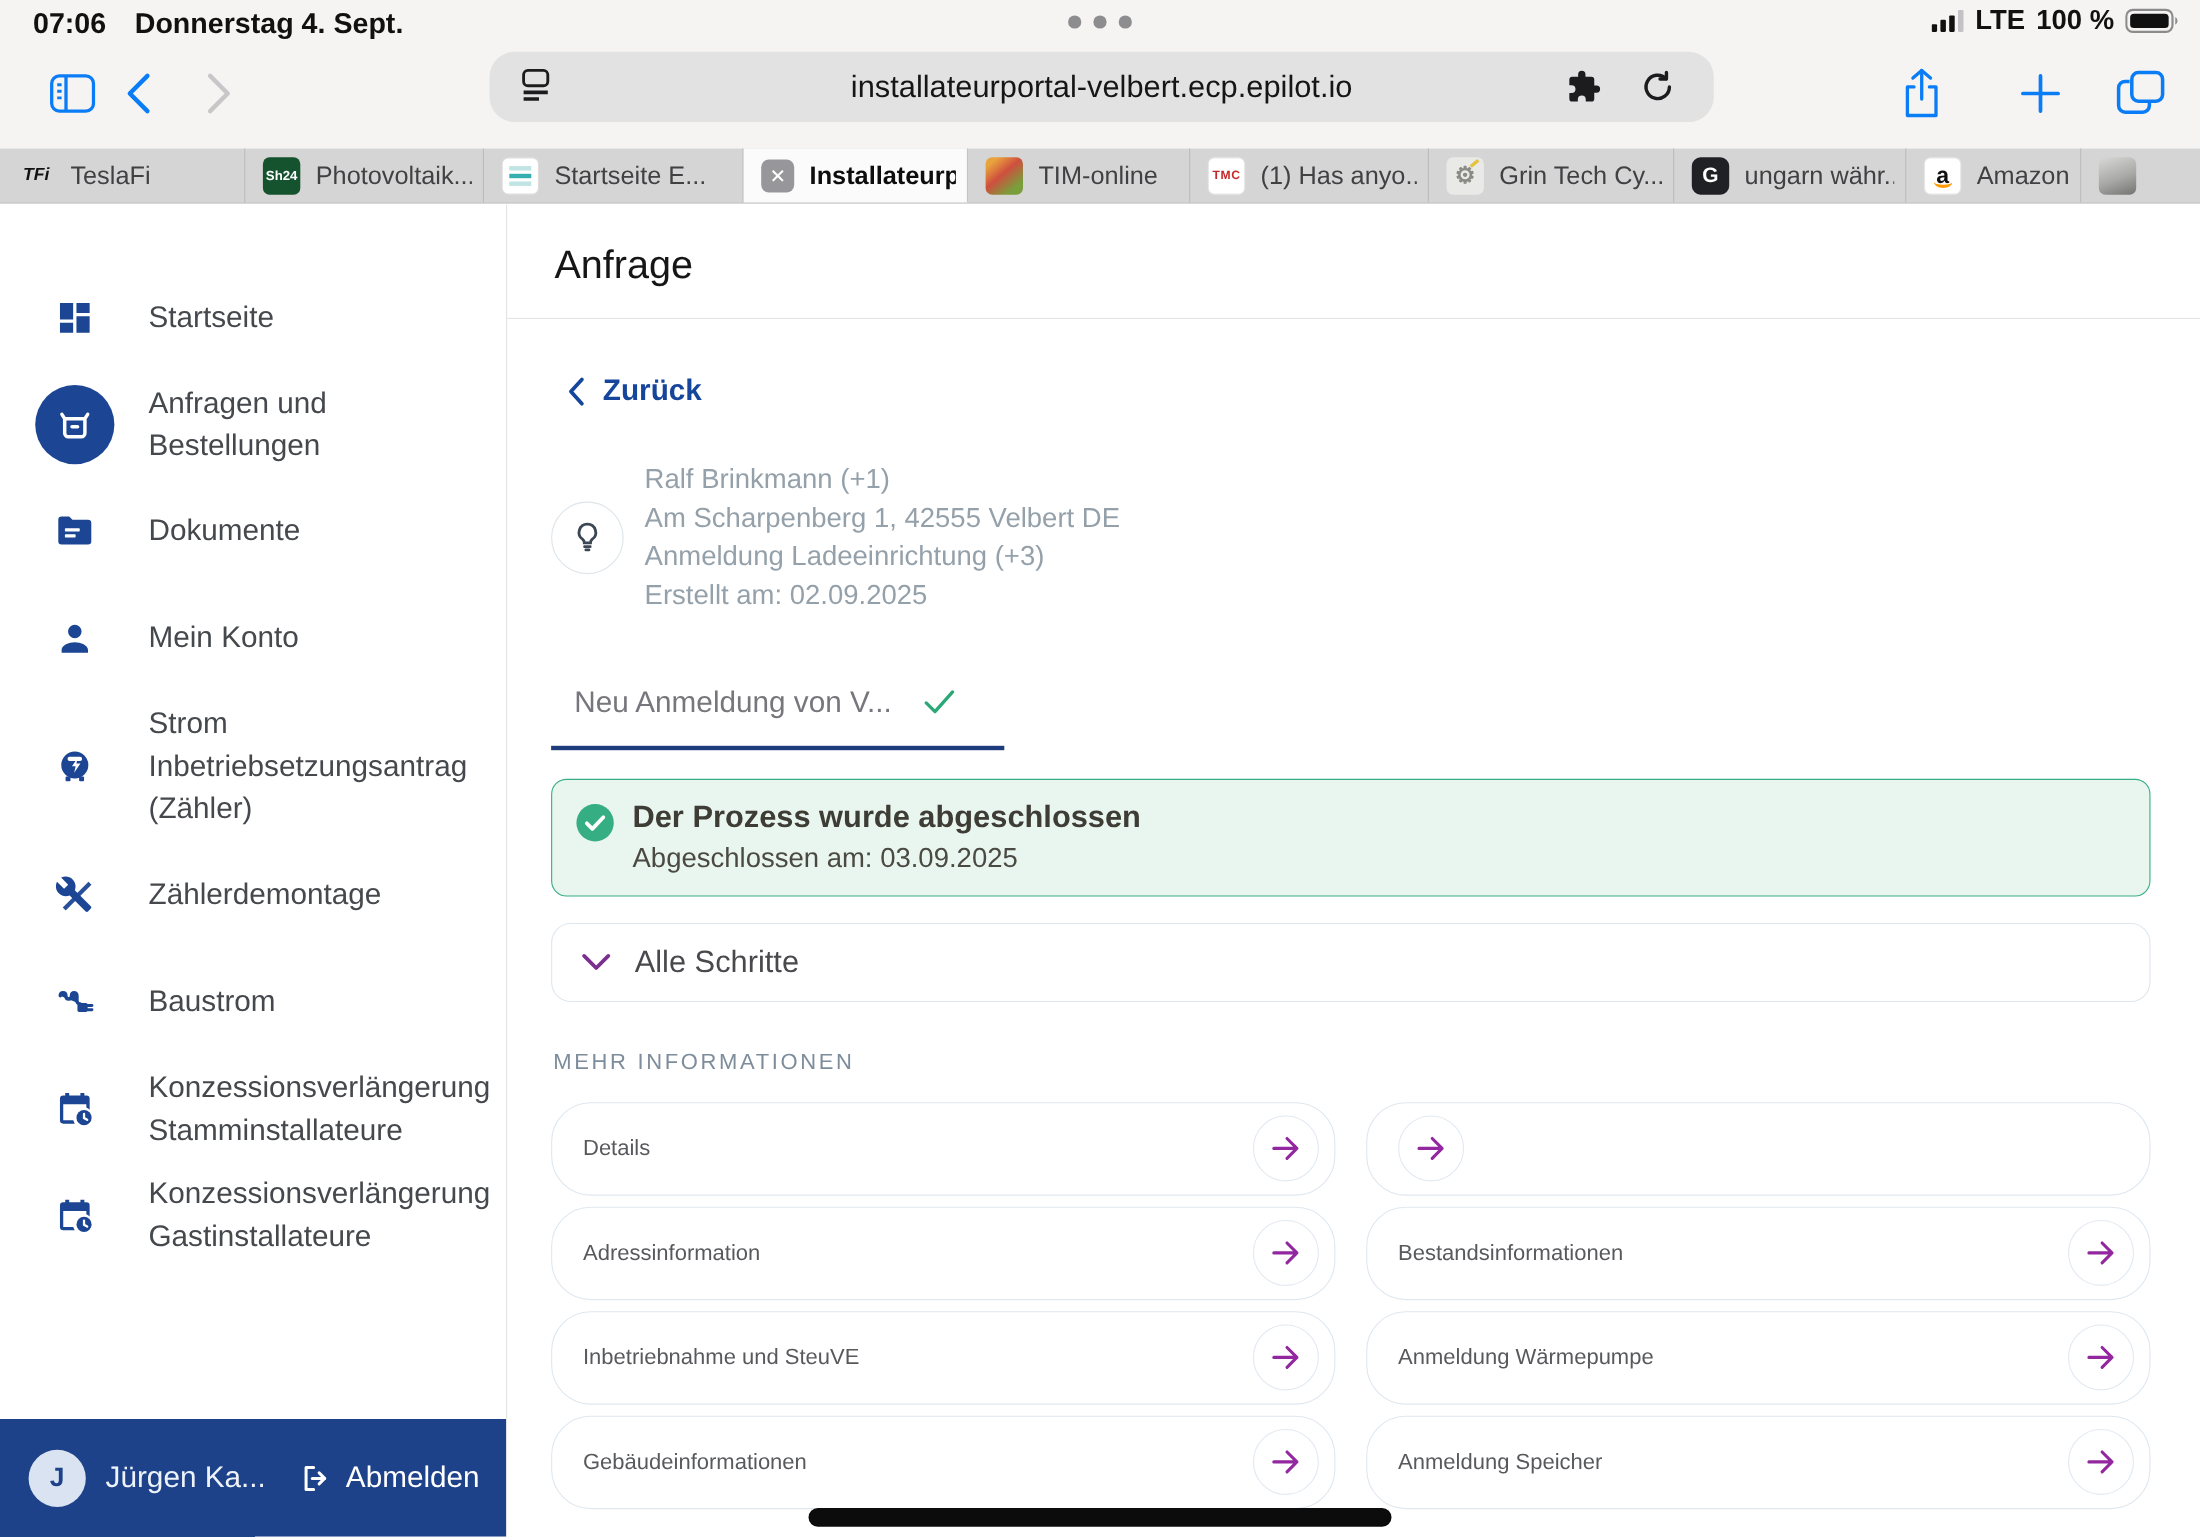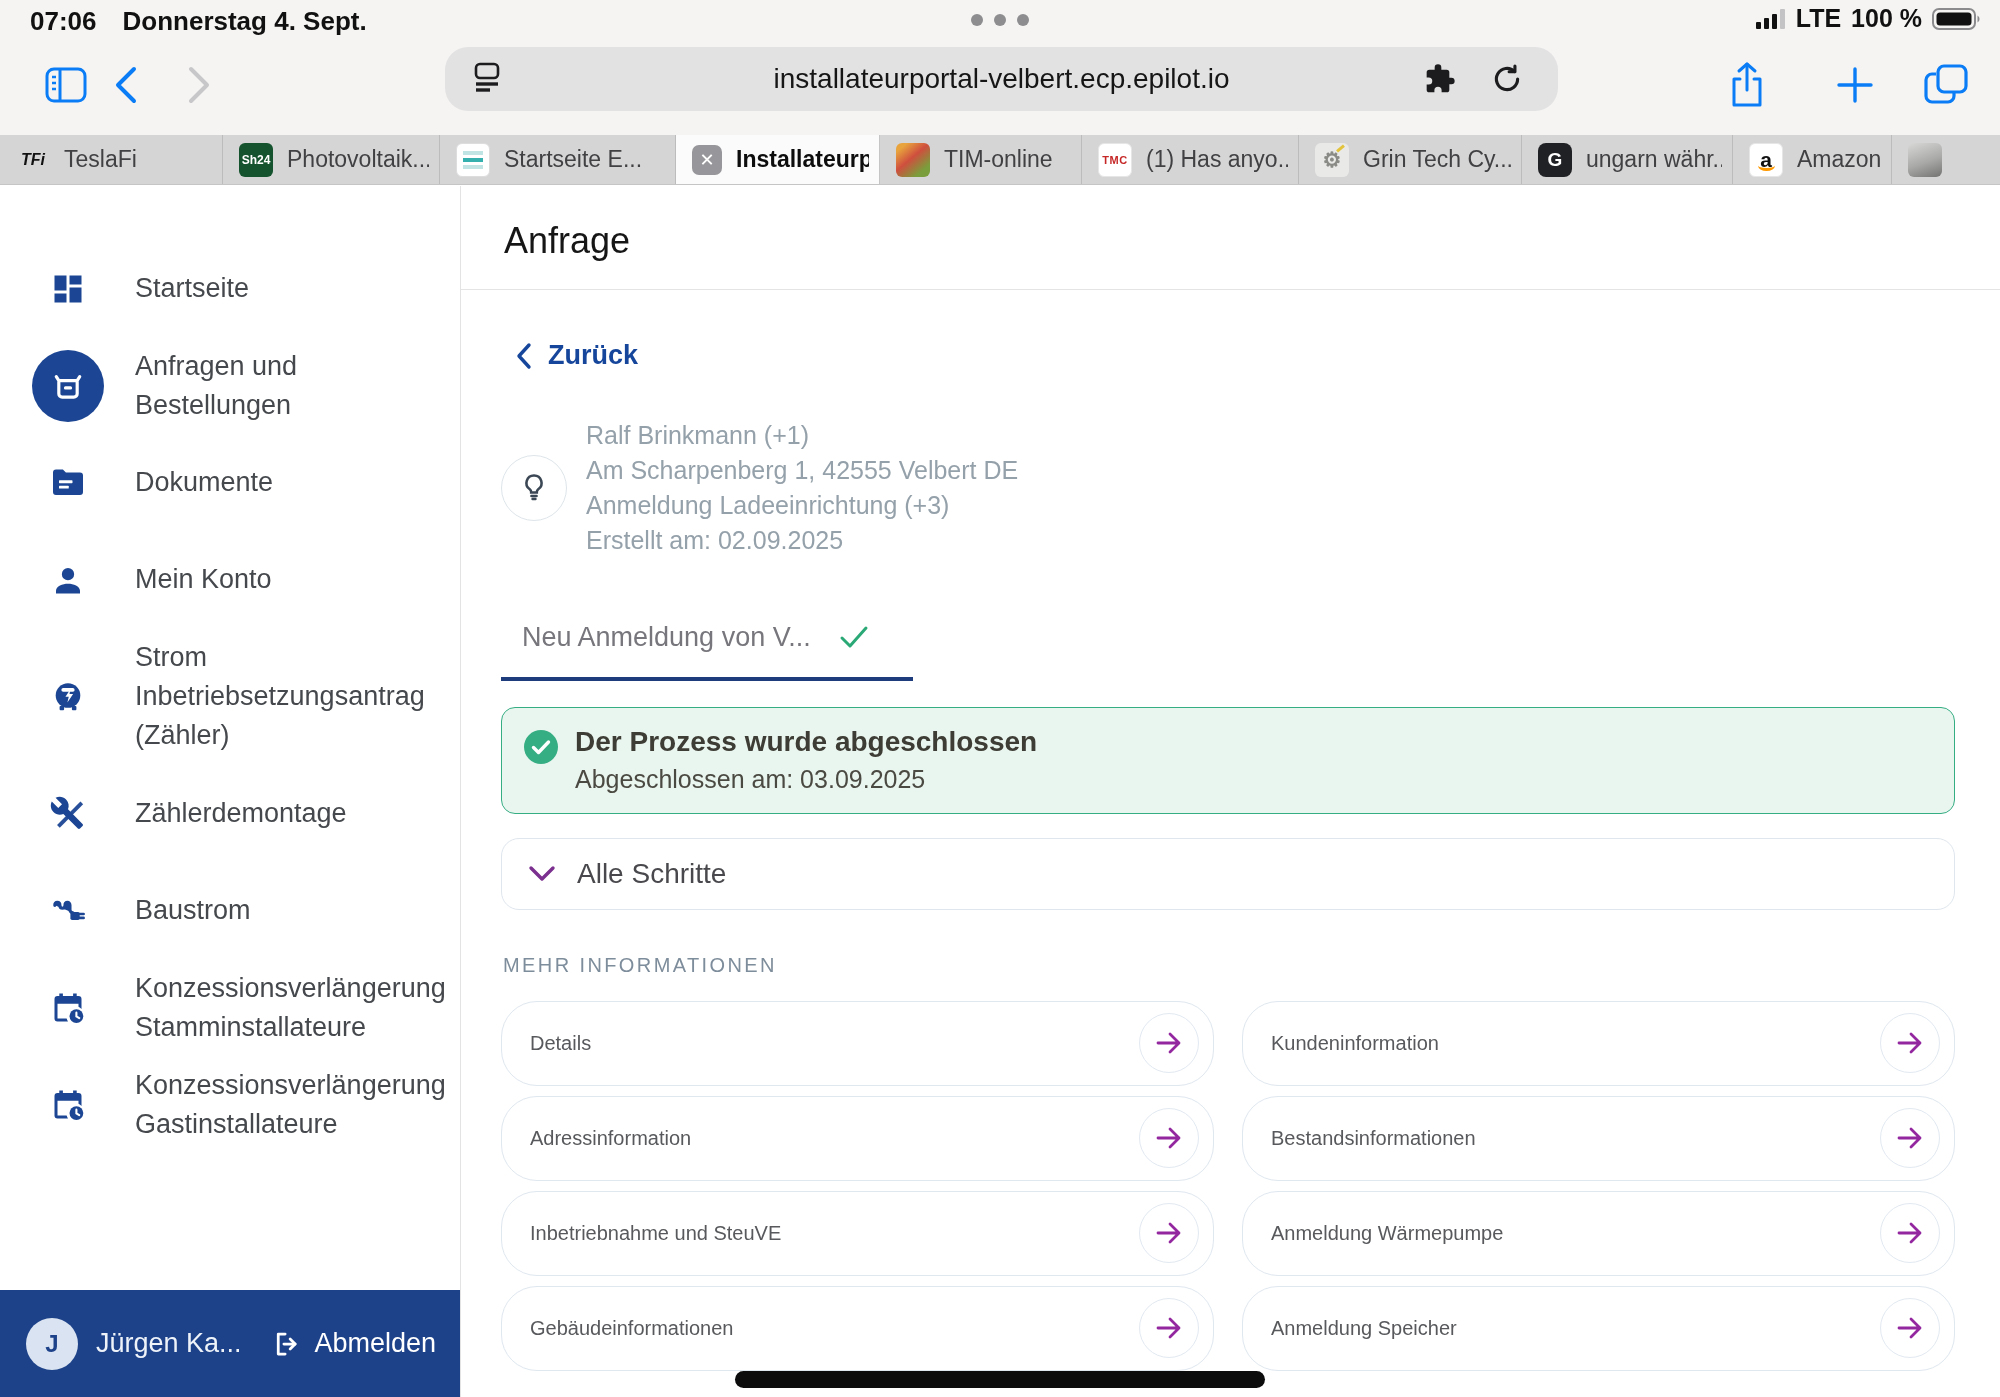--- a/index.html
+++ b/index.html
@@ -408,21 +408,20 @@
       <div class="cards">
         <div class="card">
           <span class="card-label">Details</span>
           <span class="arrow-circle">
             <svg width="28" height="24" viewBox="0 0 28 24" fill="none" stroke="#93279f" stroke-width="2.8" stroke-linecap="round" stroke-linejoin="round">
                 <path d="M3 12h21M15 3l9 9-9 9"></path>
               </svg>
           </span>
         </div>
         <div class="card">
-          <span class="card-label">Kundeninformation</span>
           <span class="arrow-circle">
             <svg width="28" height="24" viewBox="0 0 28 24" fill="none" stroke="#93279f" stroke-width="2.8" stroke-linecap="round" stroke-linejoin="round">
                 <path d="M3 12h21M15 3l9 9-9 9"></path>
               </svg>
           </span>
         </div>
         <div class="card">
           <span class="card-label">Adressinformation</span>
           <span class="arrow-circle">
             <svg width="28" height="24" viewBox="0 0 28 24" fill="none" stroke="#93279f" stroke-width="2.8" stroke-linecap="round" stroke-linejoin="round">

